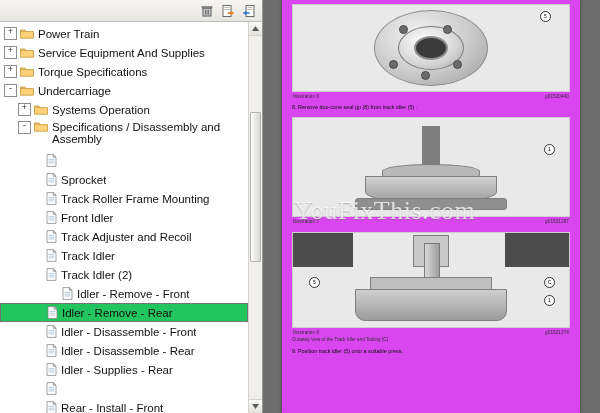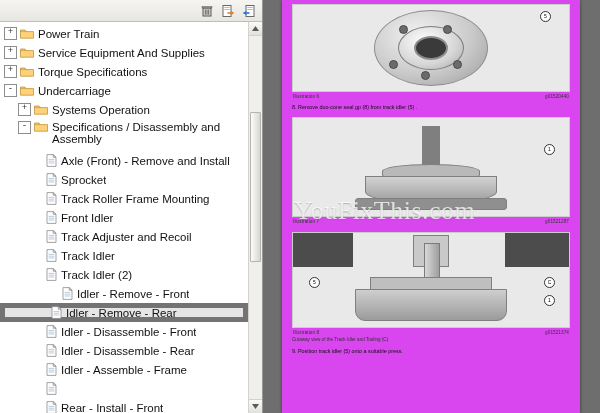--- a/index.html
+++ b/index.html
@@ -73,22 +73,22 @@
   .node {
     height: 19px;
     display: flex;
     align-items: center;
     white-space: nowrap;
     font-size: 11.5px;
     color: #111;
     position: relative;
   }
   .node.selected {
-    background: #e5e5e5;
-    border: 5px solid #737373;
+    background: #22c55e;
+    border: 1px solid #737373;
     box-sizing: border-box;
   }
   .expander {
     width: 11px;
     height: 11px;
     border: 1px solid #8d8d8d;
     background: #fff;
     font-size: 9px;
     line-height: 9px;
     text-align: center;
@@ -369,21 +369,20 @@
           </div>
           <div class="node" style="padding-left: 32px;">
             <span class="expander empty"></span>
             <span class="doc-icon"><svg width="11" height="13" viewBox="0 0 11 13">
                 <path d="M1 0.6 L7.2 0.6 L10 3.3 L10 12.4 L1 12.4 Z" fill="#ffffff" stroke="#7d7d7d" stroke-width=".7"></path>
                 <path d="M7.2 0.6 L7.2 3.3 L10 3.3 Z" fill="#dcdcdc" stroke="#7d7d7d" stroke-width=".6"></path>
                 <line x1="2.6" y1="5.4" x2="8.4" y2="5.4" stroke="#9bb6d0" stroke-width=".7"></line>
                 <line x1="2.6" y1="7.2" x2="8.4" y2="7.2" stroke="#9bb6d0" stroke-width=".7"></line>
                 <line x1="2.6" y1="9" x2="8.4" y2="9" stroke="#9bb6d0" stroke-width=".7"></line>
               </svg></span>
-            <span class="node-label">Axle (Front) - Remove and Install</span>
           </div>
           <div class="node" style="padding-left: 32px;">
             <span class="expander empty"></span>
             <span class="doc-icon"><svg width="11" height="13" viewBox="0 0 11 13">
                 <path d="M1 0.6 L7.2 0.6 L10 3.3 L10 12.4 L1 12.4 Z" fill="#ffffff" stroke="#7d7d7d" stroke-width=".7"></path>
                 <path d="M7.2 0.6 L7.2 3.3 L10 3.3 Z" fill="#dcdcdc" stroke="#7d7d7d" stroke-width=".6"></path>
                 <line x1="2.6" y1="5.4" x2="8.4" y2="5.4" stroke="#9bb6d0" stroke-width=".7"></line>
                 <line x1="2.6" y1="7.2" x2="8.4" y2="7.2" stroke="#9bb6d0" stroke-width=".7"></line>
                 <line x1="2.6" y1="9" x2="8.4" y2="9" stroke="#9bb6d0" stroke-width=".7"></line>
               </svg></span>
@@ -490,21 +489,21 @@
           </div>
           <div class="node" style="padding-left: 32px;">
             <span class="expander empty"></span>
             <span class="doc-icon"><svg width="11" height="13" viewBox="0 0 11 13">
                 <path d="M1 0.6 L7.2 0.6 L10 3.3 L10 12.4 L1 12.4 Z" fill="#ffffff" stroke="#7d7d7d" stroke-width=".7"></path>
                 <path d="M7.2 0.6 L7.2 3.3 L10 3.3 Z" fill="#dcdcdc" stroke="#7d7d7d" stroke-width=".6"></path>
                 <line x1="2.6" y1="5.4" x2="8.4" y2="5.4" stroke="#9bb6d0" stroke-width=".7"></line>
                 <line x1="2.6" y1="7.2" x2="8.4" y2="7.2" stroke="#9bb6d0" stroke-width=".7"></line>
                 <line x1="2.6" y1="9" x2="8.4" y2="9" stroke="#9bb6d0" stroke-width=".7"></line>
               </svg></span>
-            <span class="node-label">Idler - Assemble - Frame</span>
+            <span class="node-label">Idler - Supplies - Rear</span>
           </div>
           <div class="node" style="padding-left: 32px;">
             <span class="expander empty"></span>
             <span class="doc-icon"><svg width="11" height="13" viewBox="0 0 11 13">
                 <path d="M1 0.6 L7.2 0.6 L10 3.3 L10 12.4 L1 12.4 Z" fill="#ffffff" stroke="#7d7d7d" stroke-width=".7"></path>
                 <path d="M7.2 0.6 L7.2 3.3 L10 3.3 Z" fill="#dcdcdc" stroke="#7d7d7d" stroke-width=".6"></path>
                 <line x1="2.6" y1="5.4" x2="8.4" y2="5.4" stroke="#9bb6d0" stroke-width=".7"></line>
                 <line x1="2.6" y1="7.2" x2="8.4" y2="7.2" stroke="#9bb6d0" stroke-width=".7"></line>
                 <line x1="2.6" y1="9" x2="8.4" y2="9" stroke="#9bb6d0" stroke-width=".7"></line>
               </svg></span>

